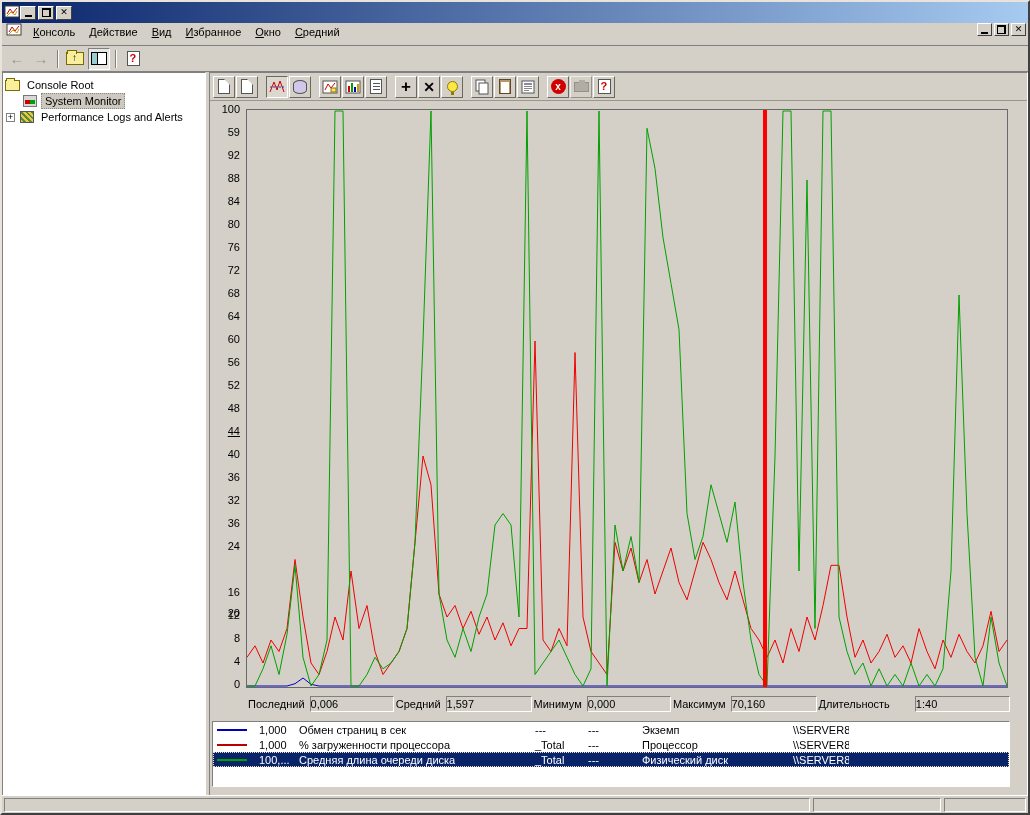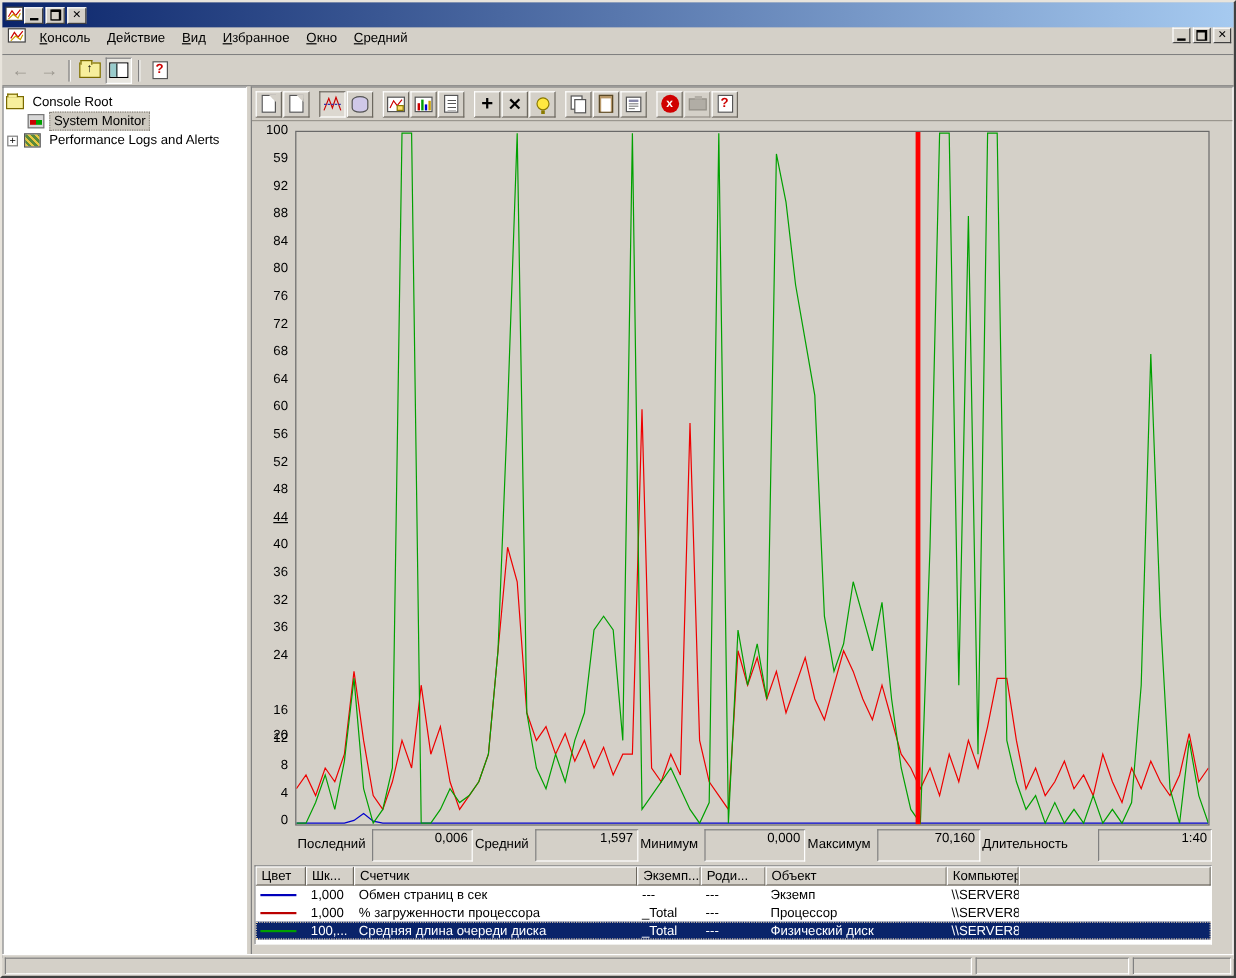--- a/index.html
+++ b/index.html
@@ -103,22 +103,22 @@
   
   .chart-area { position:relative; flex:1; }
   .yaxis-label { position:absolute; width:30px; text-align:right; font-size:11px; }
   .plot { position:absolute; left:36px; top:8px; width:762px; height:579px;
     border:1px solid #696969; background:#d4d0c8; }
   .plot svg { display:block; }
 
   .stats-row { position:absolute; left:36px; top:594px; width:764px; height:18px;
     display:flex; align-items:center; }
   .stat-label { padding:0 5px 0 2px; white-space:nowrap; }
-  .stat-value { height:27px; background:#d4d0c8; border:1px solid; border-color:#808080 #fff #fff #808080;
-    text-align:right; padding:1px 3px 0 0; }
+  .stat-value { height:16px; background:#d4d0c8; border:1px solid; border-color:#808080 #fff #fff #808080;
+    padding:1px 3px 0 0; }
 
   
   .legend { position:absolute; left:2px; top:620px; width:798px; height:66px;
     border:1px solid; border-color:#808080 #fff #fff #808080; background:#fff; overflow:hidden; }
   .legend-header { display:flex; height:16px; }
   .lh-cell { background:#d4d0c8; border:1px solid; border-color:#fff #6c685f #6c685f #fff;
     padding:1px 4px; white-space:nowrap; overflow:hidden; }
   .legend-row { display:flex; height:15px; align-items:center; background:#fff; }
   .legend-row.selected { background:#0a246a; color:#fff; outline:1px dotted #f5deb3; outline-offset:-1px; }
   .lr-cell { padding:0 4px; white-space:nowrap; overflow:hidden; }
@@ -357,30 +357,20 @@
             <span class="stat-value" style="width: 94px;">1,597</span>
             <span class="stat-label">Минимум</span>
             <span class="stat-value" style="width: 92px;">0,000</span>
             <span class="stat-label">Максимум</span>
             <span class="stat-value" style="width: 94px;">70,160</span>
             <span class="stat-label">Длительность</span>
             <span class="stat-value" style="width: 104px; margin-left: 20px;">1:40</span>
           </div>
 
         <div class="legend">
-          <div class="legend-header" id="legend-header">
-              <span class="lh-cell" style="width: 42px;">Цвет</span>
-              <span class="lh-cell" style="width: 40px;">Шк...</span>
-              <span class="lh-cell" style="width: 236px;">Счетчик</span>
-              <span class="lh-cell" style="width: 53px;">Экземп...</span>
-              <span class="lh-cell" style="width: 54px;">Роди...</span>
-              <span class="lh-cell" style="width: 151px;">Объект</span>
-              <span class="lh-cell" style="width: 60px;">Компьютер</span>
-              <span class="lh-cell" style="width: 160px;"></span>
-            </div>
           <div id="legend-rows">
               <div class="legend-row">
                 <span class="lr-cell" style="width: 42px; padding: 0px;">
                   <span class="swatch" style="border-top-color: rgb(0, 0, 187); display: block;"></span>
                 </span>
                 <span class="lr-cell" style="width: 40px;">1,000</span>
                 <span class="lr-cell" style="width: 236px;">Обмен страниц в сек</span>
                 <span class="lr-cell" style="width: 53px;">---</span>
                 <span class="lr-cell" style="width: 54px;">---</span>
                 <span class="lr-cell" style="width: 151px;">Экземп</span>

